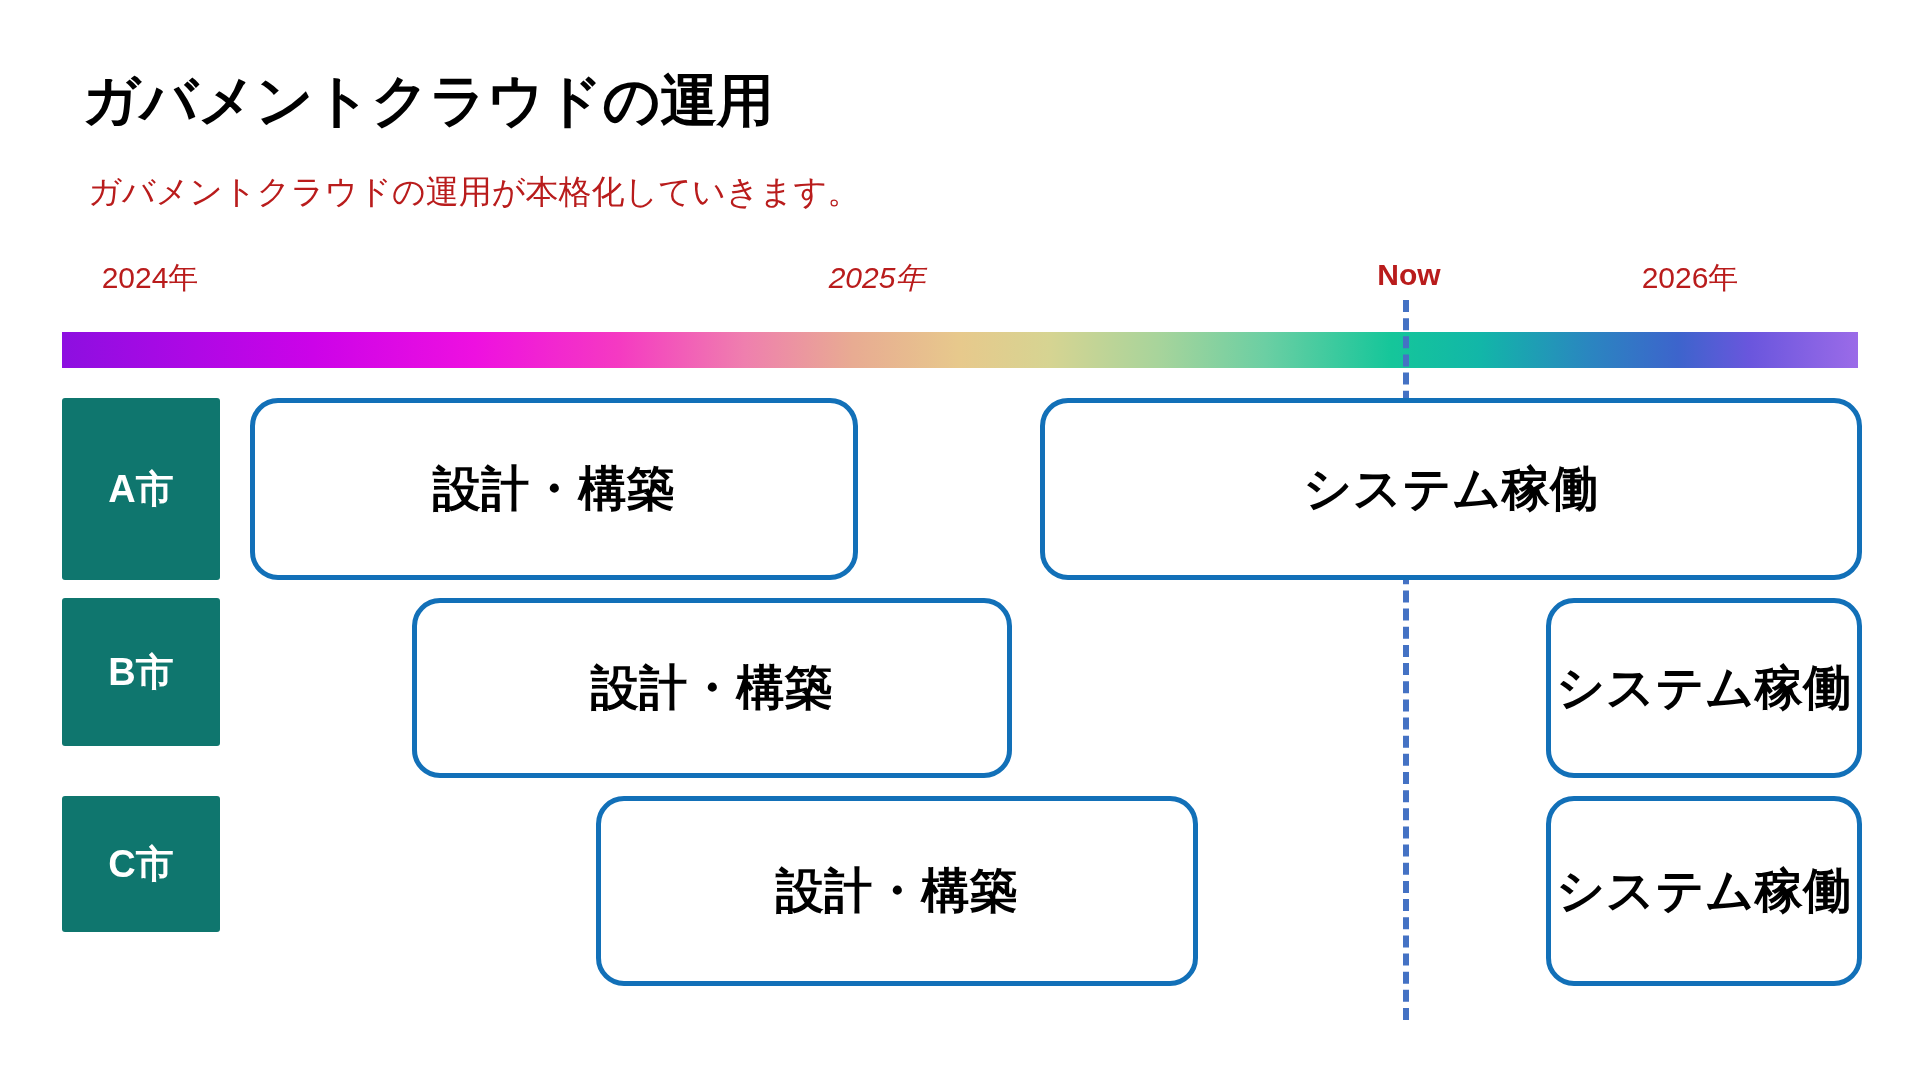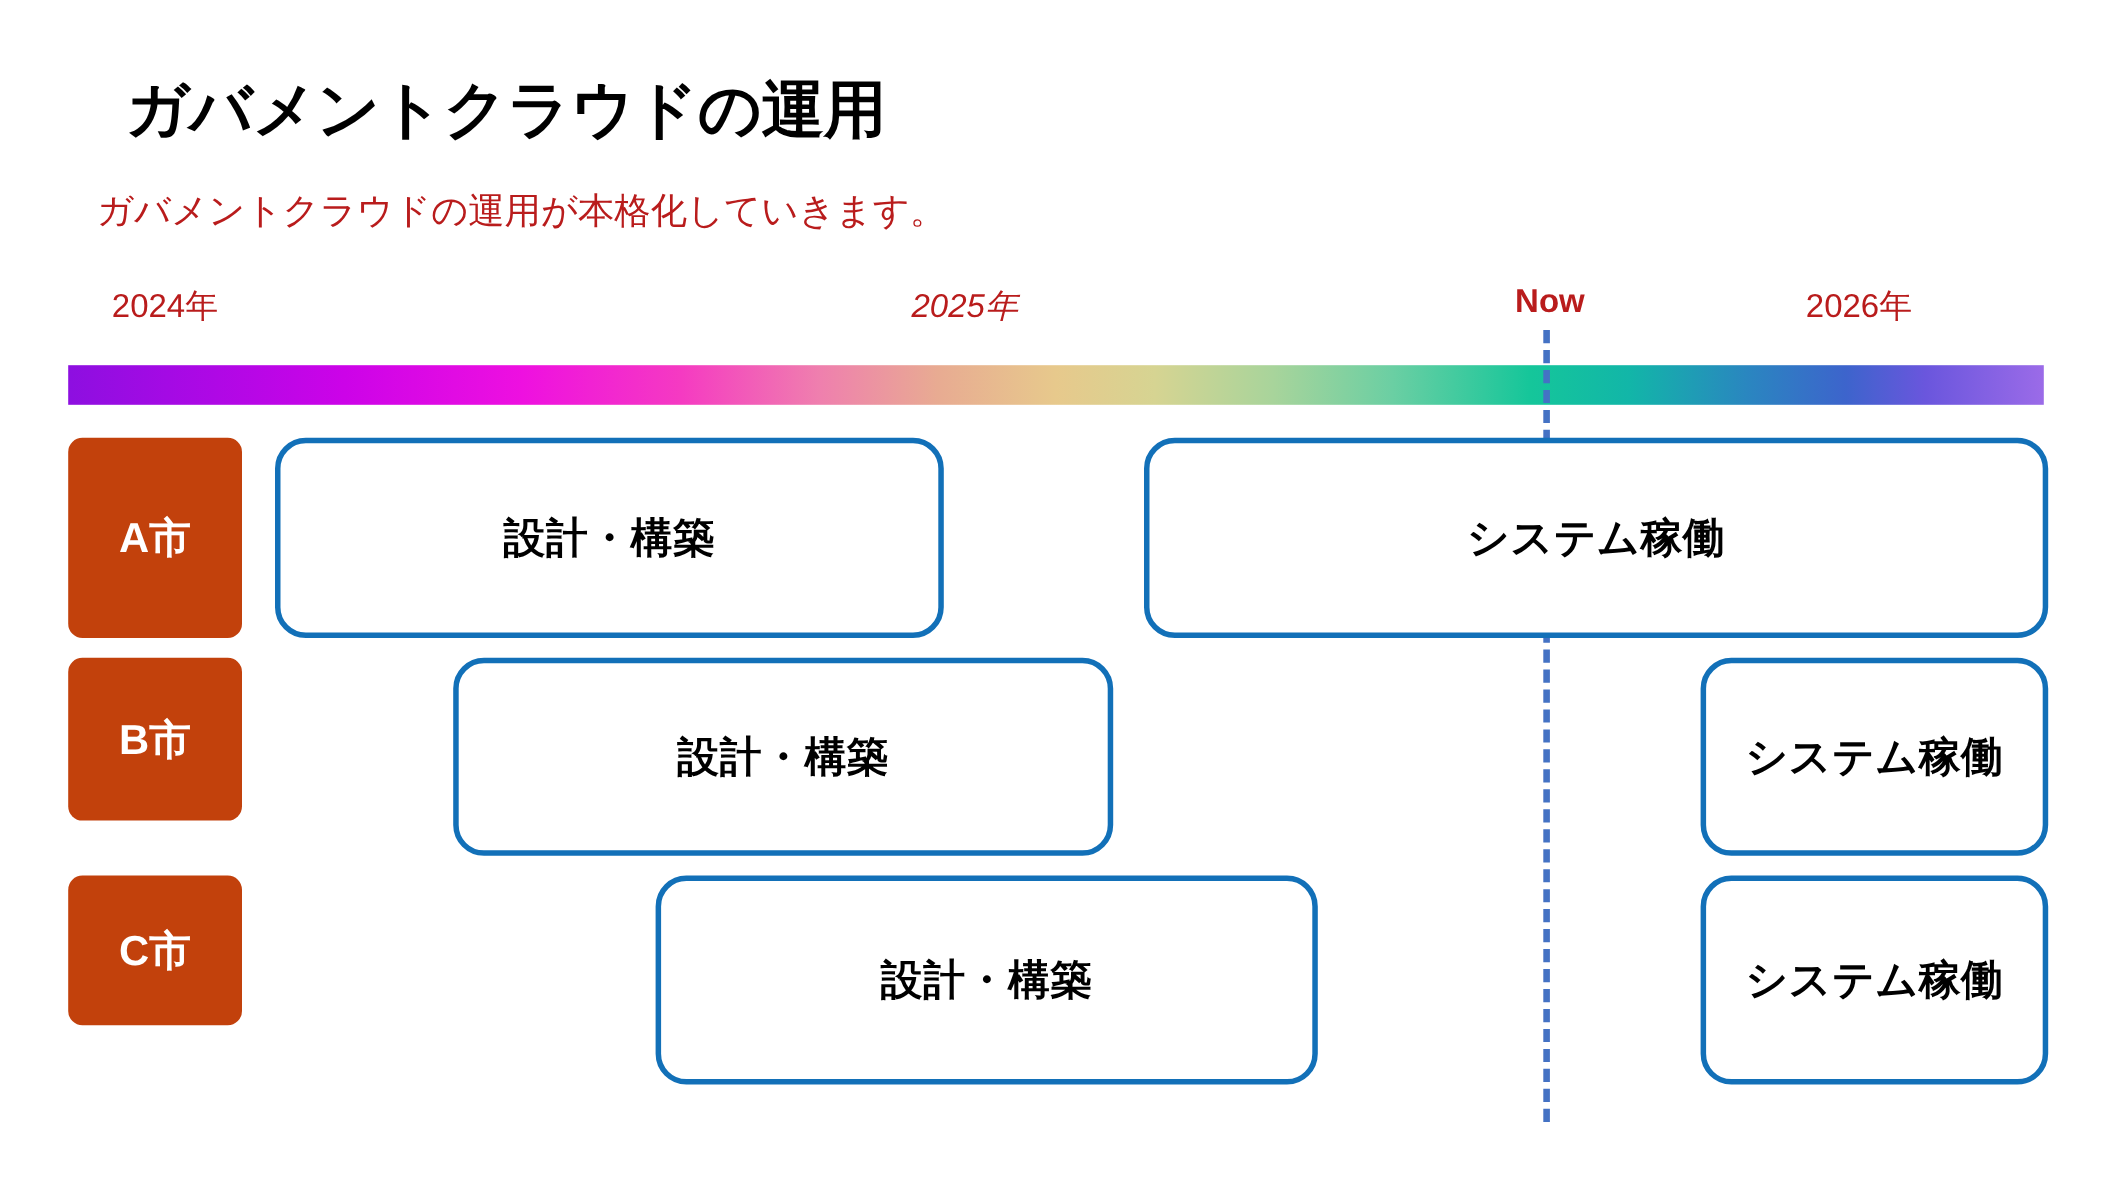--- a/index.html
+++ b/index.html
@@ -30,21 +30,20 @@
   .title {
     position: absolute;
     left: 82px;
     top: 30px;
     font-size: 57px;
     font-weight: 700;
     letter-spacing: -0.5px;
     line-height: 1.15;
     white-space: nowrap;
     color: #000000;
-    margin-left: 32px;
   }
   .subtitle {
     position: absolute;
     left: 88px;
     top: 140px;
     font-size: 33px;
     font-weight: 400;
     line-height: 1.15;
     white-space: nowrap;
     color: #b91c1c;
@@ -102,22 +101,22 @@
     height: 720px;
     border-left: 6px dashed #4472c4;
     z-index: 1;
   }
 
   
   .city-chip {
     position: absolute;
     left: 62px;
     width: 158px;
-    border-radius: 13px;
-    background: #c2410c;
+    border-radius: 3px;
+    background: #0f766e;
     color: #ffffff;
     display: flex;
     align-items: center;
     justify-content: center;
     font-size: 38px;
     font-weight: 700;
     letter-spacing: 0px;
     z-index: 3;
   }
 
@@ -127,21 +126,21 @@
     box-sizing: border-box;
     background: #ffffff;
     border: 5px solid #1270b8;
     border-radius: 28px;
     display: flex;
     align-items: center;
     justify-content: center;
     z-index: 2;
   }
   .phase-box .phase-label {
-    font-size: 38px;
+    font-size: 48px;
     font-weight: 700;
     color: #000000;
     white-space: nowrap;
     letter-spacing: 0.5px;
   }
 
   
   .footnote {
     position: absolute;
     left: 78px;

